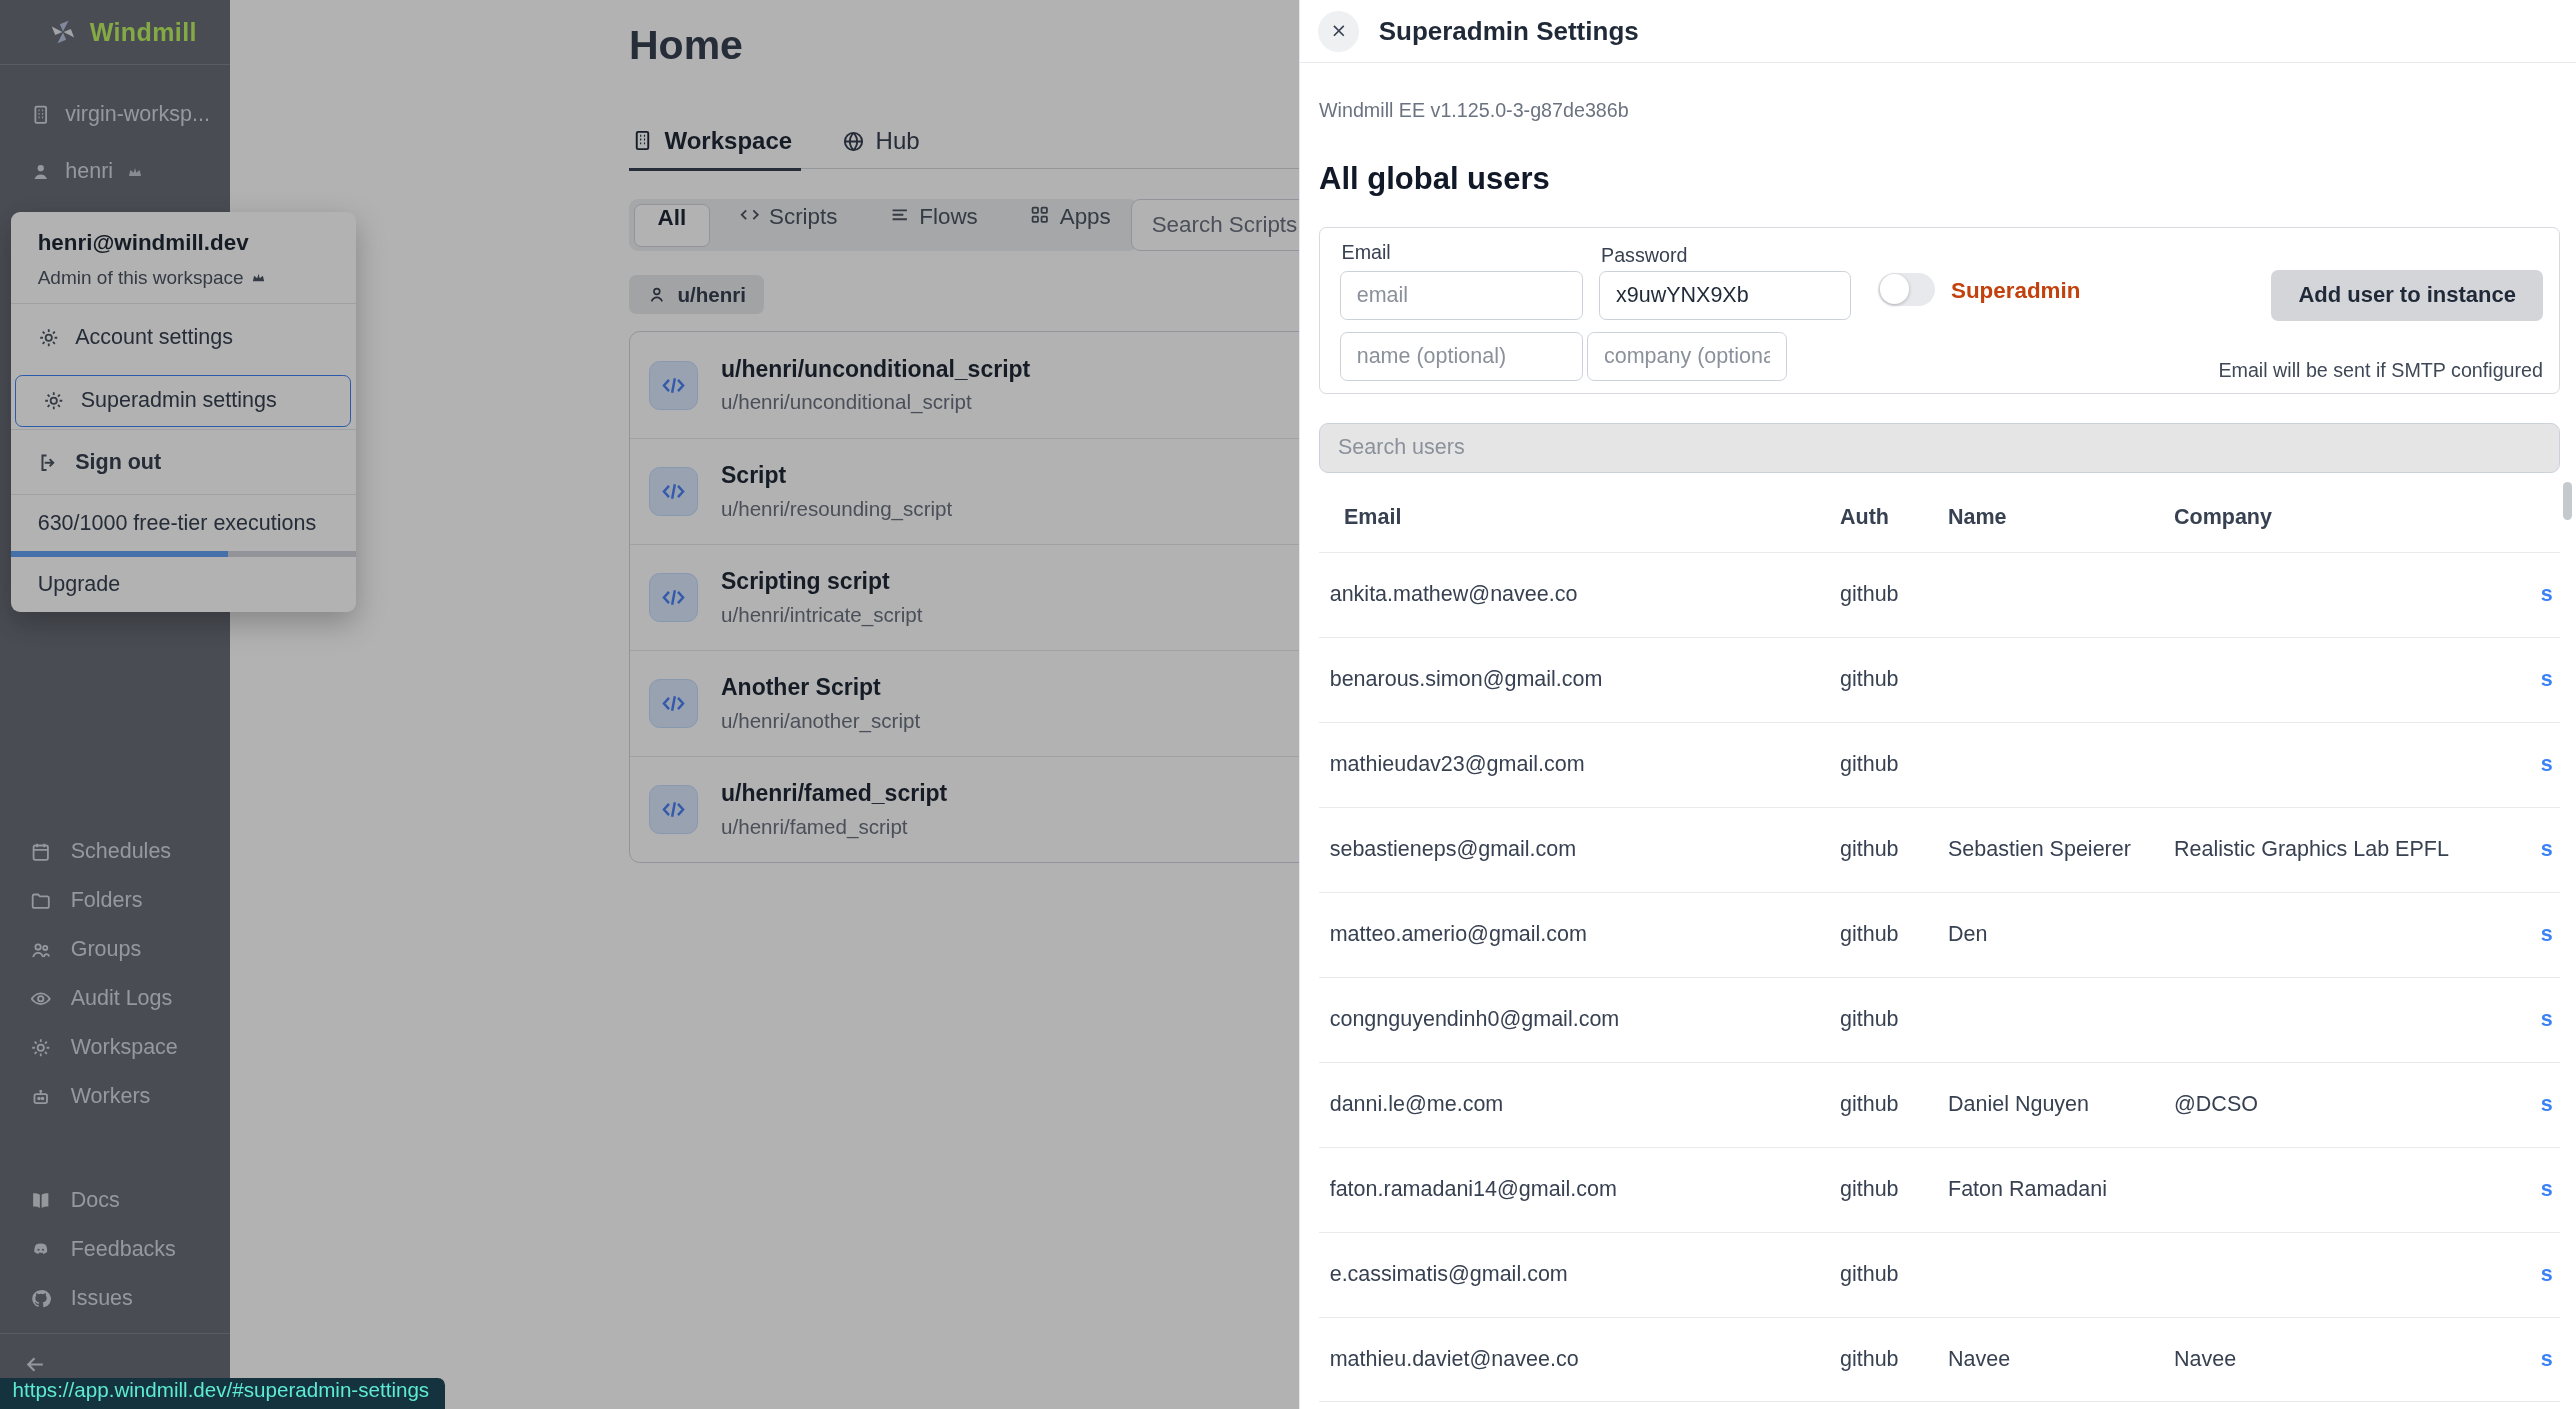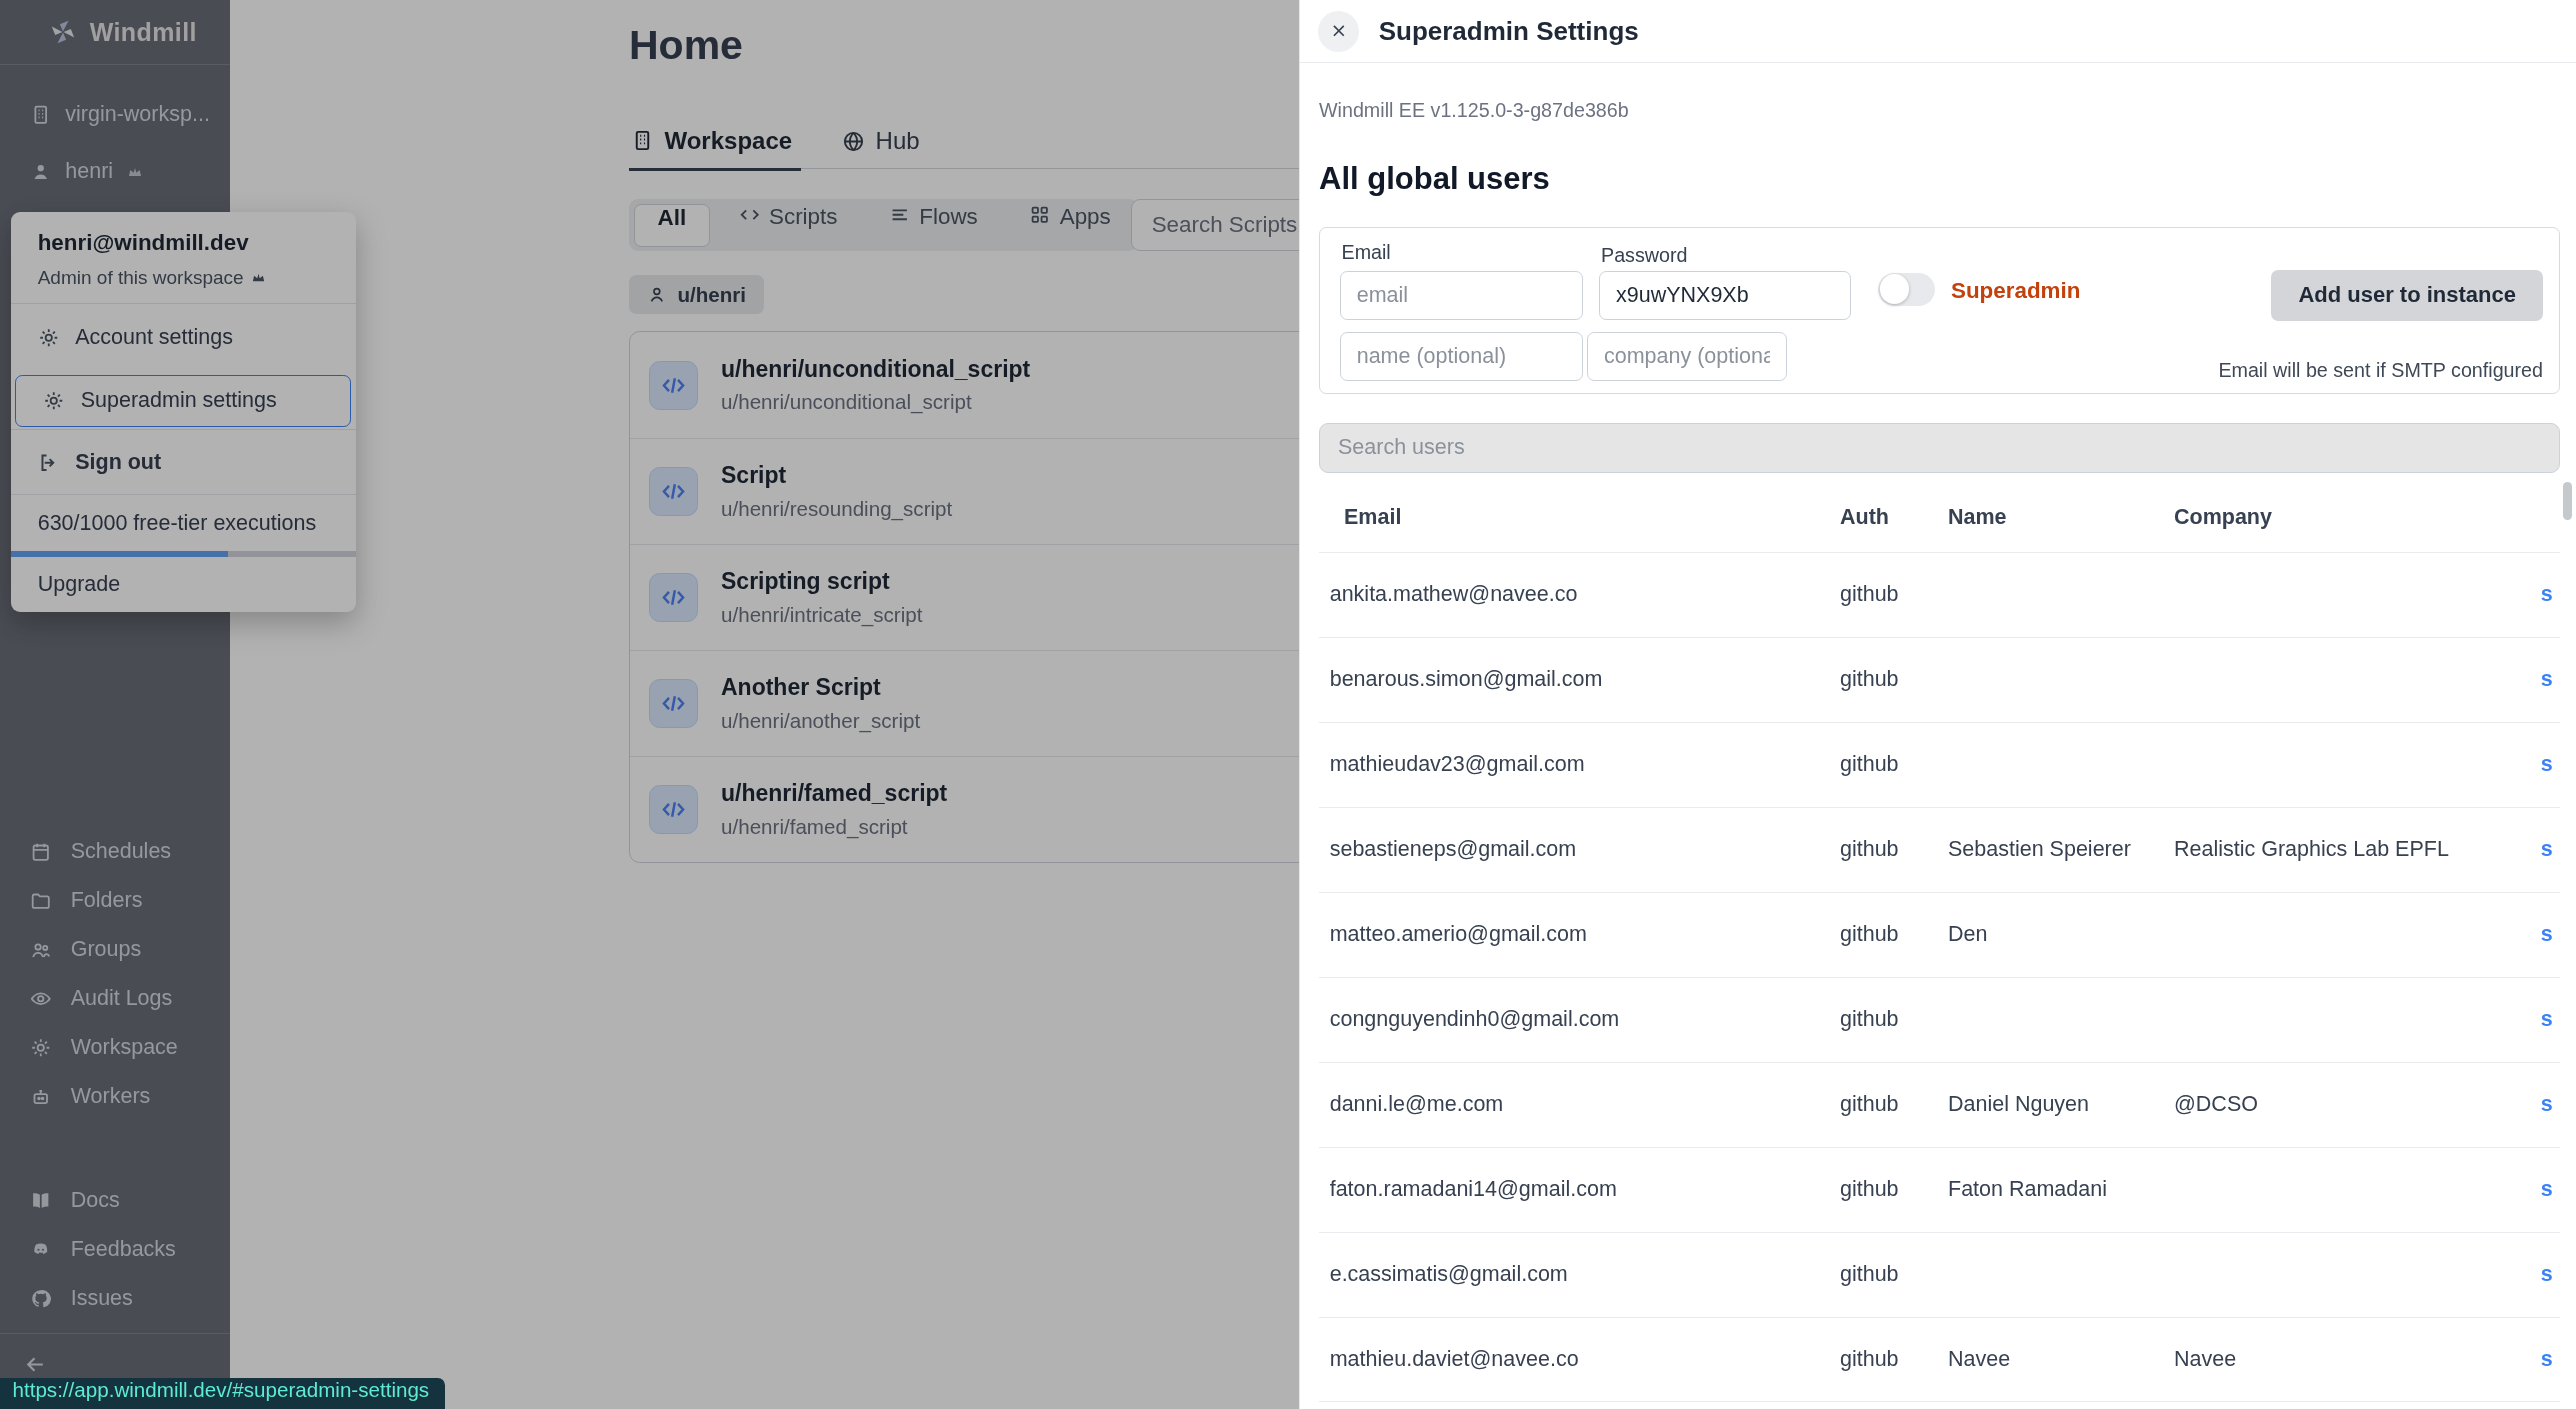--- a/index.html
+++ b/index.html
@@ -4,21 +4,21 @@
 <style>
   * { margin:0; padding:0; box-sizing:border-box; }
   html,body { width:2576px; height:1410px; overflow:hidden; }
   body { font-family:"Liberation Sans","DejaVu Sans",sans-serif; background:#ffffff; position:relative; color:#374151; }
   .icon { display:inline-block; vertical-align:middle; flex:none; }
   svg { display:block; }
 
   
   .sidebar { position:absolute; left:0; top:0; width:230px; height:1410px; background:#6a6e78; z-index:10; }
   .logo-row { height:65px; display:flex; align-items:center; padding-left:47px; gap:10.7px; border-bottom:0.9px solid rgba(255,255,255,0.16); }
-  .logo-text { font-size:25px; font-weight:700; color:#e5e5e5; letter-spacing:0.4px; }
+  .logo-text { font-size:25px; font-weight:700; color:#bef264; letter-spacing:0.4px; }
   .ws-row, .user-row { display:flex; align-items:center; gap:14.3px; padding-left:29.5px; color:#d6dbe2; cursor:pointer; }
   .ws-row { margin-top:29px; height:41px; }
   .user-row { margin-top:16px; height:41px; }
   .ws-row span, .user-row span { font-size:21.5px; }
   .crown { color:#c3c9d2; }
   .side-nav { position:absolute; top:827px; left:0; width:100%; }
   .side-nav-bottom { position:absolute; top:1176px; left:0; width:100%; }
   .nav-item { display:flex; align-items:center; height:49px; padding-left:29.5px; gap:19.7px; color:#d6dbe2; font-size:21.5px; cursor:pointer; }
   .side-divider { position:absolute; top:1333px; left:0; width:100%; border-top:0.9px solid rgba(255,255,255,0.16); }
   .collapse-arrow { position:absolute; top:1352px; left:23px; color:#d6dbe2; }

